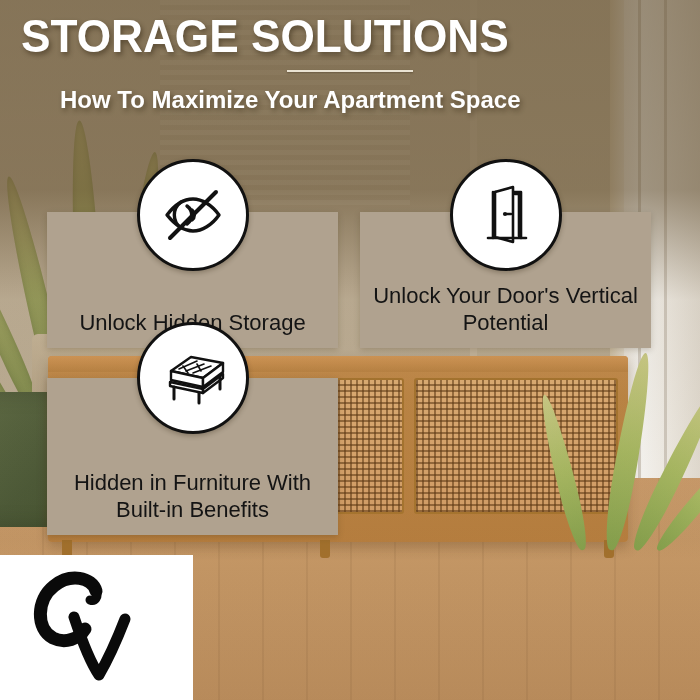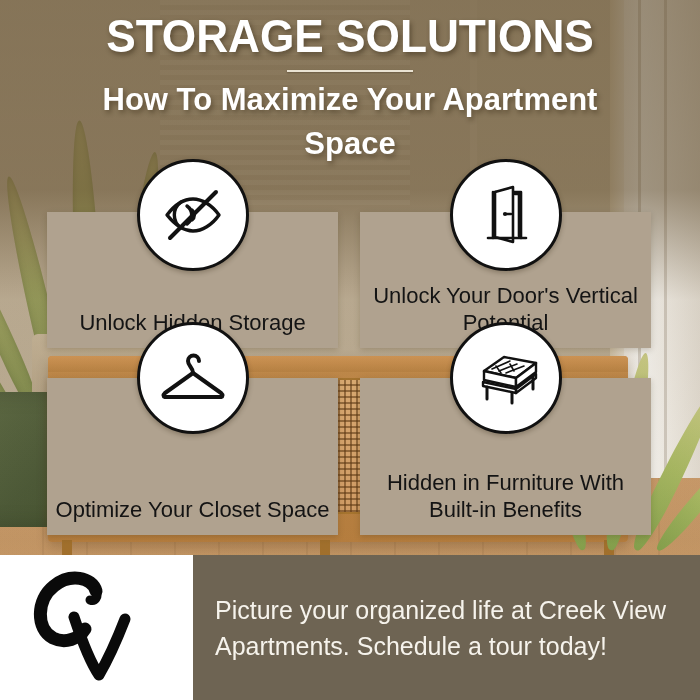--- a/index.html
+++ b/index.html
@@ -175,21 +175,21 @@
         rgba(92,72,40,.58) 190px,
         rgba(92,72,40,.10) 300px,
         rgba(92,72,40,.04) 540px,
         rgba(92,72,40,.00) 560px);
   }
 
   
   .header {
     position: absolute;
     left: 0; right: 0; top: 10px;
-    text-align: center;
+    text-align: left;
     z-index: 5;
   }
   .title {
     color: #ffffff;
     font-size: 47px;
     line-height: 52px;
     font-weight: 700;
     letter-spacing: 0px;
     transform: scaleX(.94);
     text-shadow: 2px 3px 5px rgba(40,28,10,.45);
@@ -198,21 +198,21 @@
   }
   .divider {
     width: 126px;
     height: 2px;
     background: #e9e2d2;
     margin: 8px auto 6px auto;
     box-shadow: 0 1px 2px rgba(40,28,10,.35);
   }
   .subtitle {
     color: #ffffff;
-    font-size: 31px;
+    font-size: 24px;
     line-height: 44px;
     font-weight: 700;
     margin: 0;
     padding: 0 60px;
     text-shadow: 2px 3px 5px rgba(40,28,10,.42);
   }
 
   
   .grid {
     position: absolute;
@@ -382,31 +382,20 @@
             <path d="M17 58 H55"></path>
 
             <path d="M35 34 h5"></path>
             <circle cx="34" cy="34" r="2.1" fill="#111111" stroke="none"></circle>
           </g>
         </svg>
       </div>
       <div class="label">Unlock Your Door's Vertical Potential</div>
     </div>
 
-    <div class="card">
-      <div class="icon-badge">
-        <svg width="76" height="66" viewBox="0 0 76 66" aria-hidden="true">
-          <g fill="none" stroke="#111111" stroke-width="4" stroke-linecap="round" stroke-linejoin="round">
-            <path d="M38 28 C38 22, 33 21, 33 16 A5.5 5.5 0 1 1 44 16"></path>
-            <path d="M38 28 L10 48 Q7 51, 10 52 H66 Q69 51, 66 48 Z"></path>
-          </g>
-        </svg>
-      </div>
-      <div class="label">Optimize Your Closet Space</div>
-    </div>
 
     <div class="card">
       <div class="icon-badge">
         <svg width="80" height="62" viewBox="0 0 80 62" aria-hidden="true">
           <g fill="#ffffff" stroke="#111111" stroke-width="2.4" stroke-linejoin="round" stroke-linecap="round">
 
             <path d="M18 24 L38 10 L70 16 L50 31 Z"></path>
 
             <path d="M18 24 L50 31 L50 40 L18 33 Z"></path>
 
@@ -441,18 +430,15 @@
       <svg width="150" height="118" viewBox="0 0 150 118" aria-hidden="true">
         <g fill="none" stroke="#0a0a0a" stroke-linecap="round" stroke-linejoin="round">
 
           <path d="M74 22 C70 8, 48 4, 32 17 C14 31, 14 60, 31 69 C43 75, 57 70, 63 60" stroke-width="13"></path>
           <path d="M74 22 C77 28, 73 33, 68 31" stroke-width="9"></path>
 
           <path d="M52 48 C60 72, 70 96, 77 106 C84 94, 96 68, 103 50" stroke-width="11"></path>
         </g>
       </svg>
     </div>
-    <div class="cta-box">
-      <div class="cta-text">Picture your organized life at Creek View Apartments. Schedule a tour today!</div>
-    </div>
   </div>
 
 </div>
 
 </body></html>

